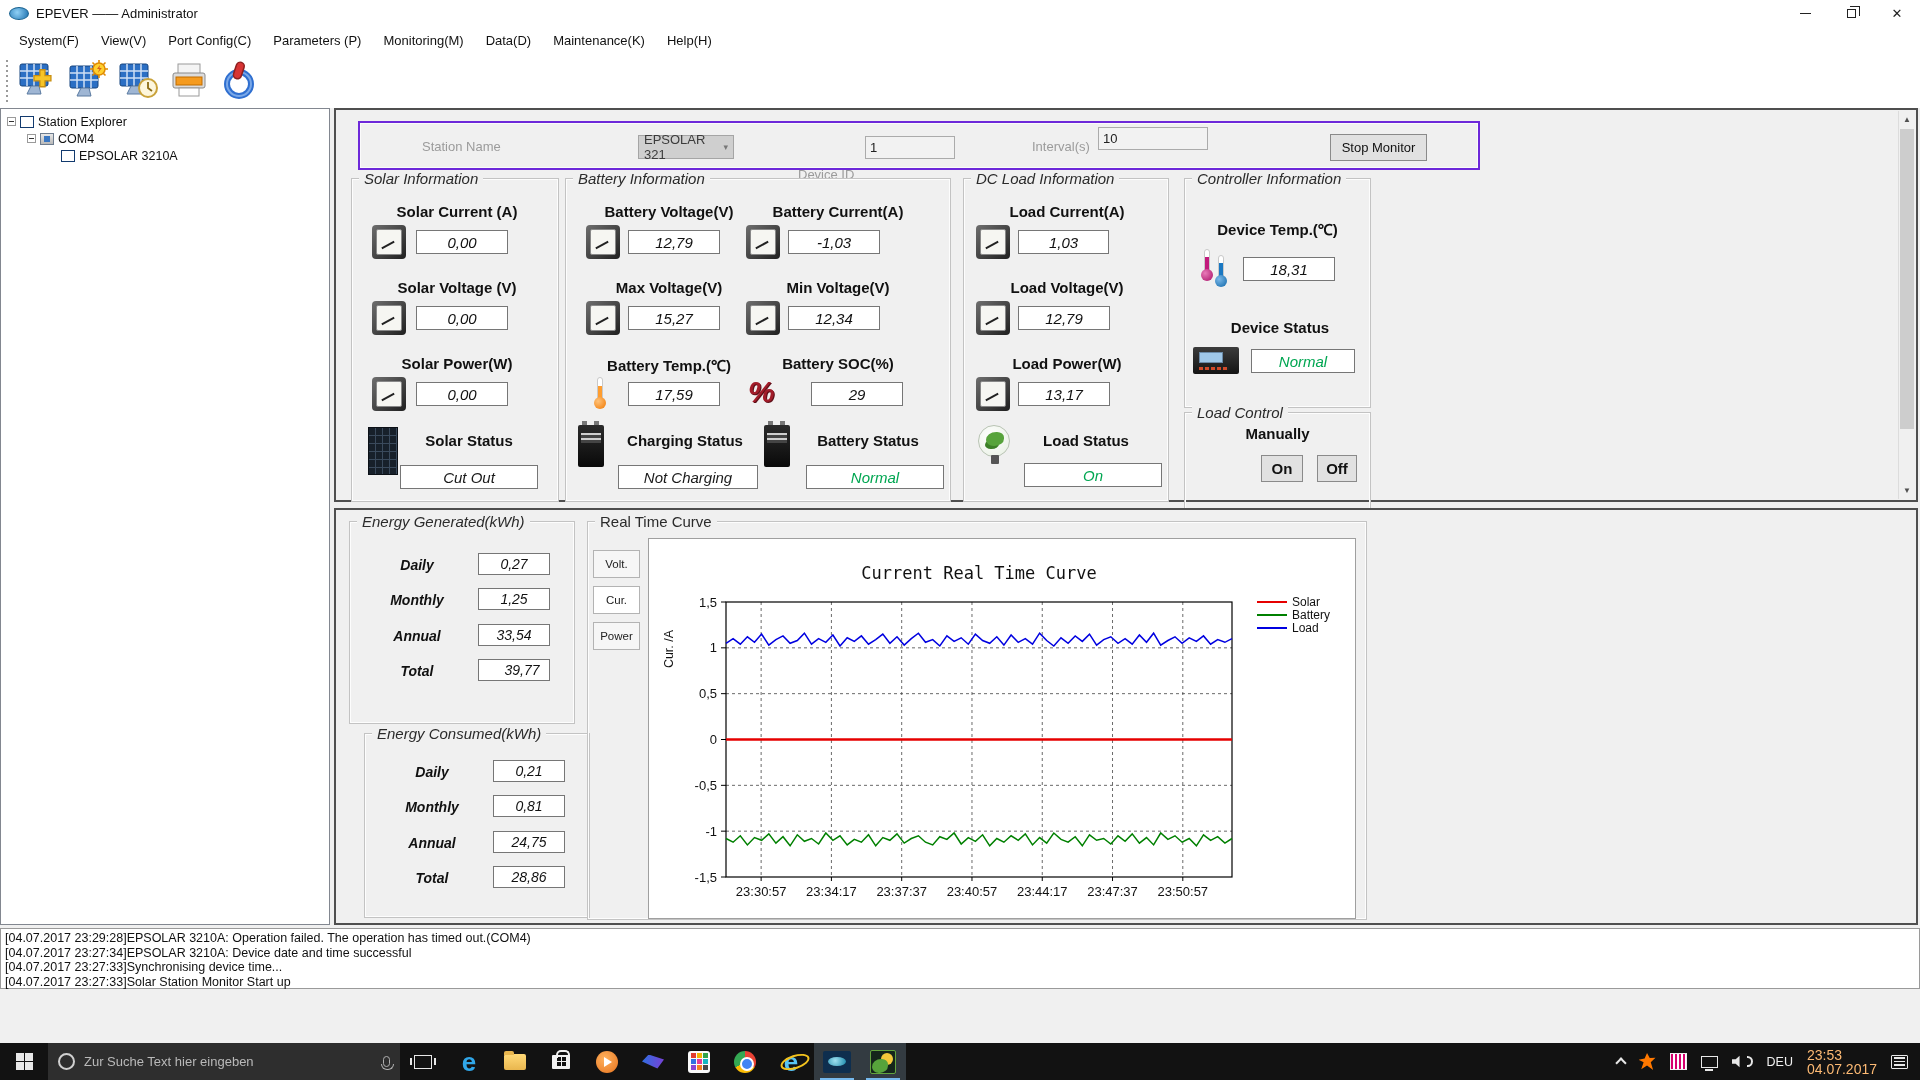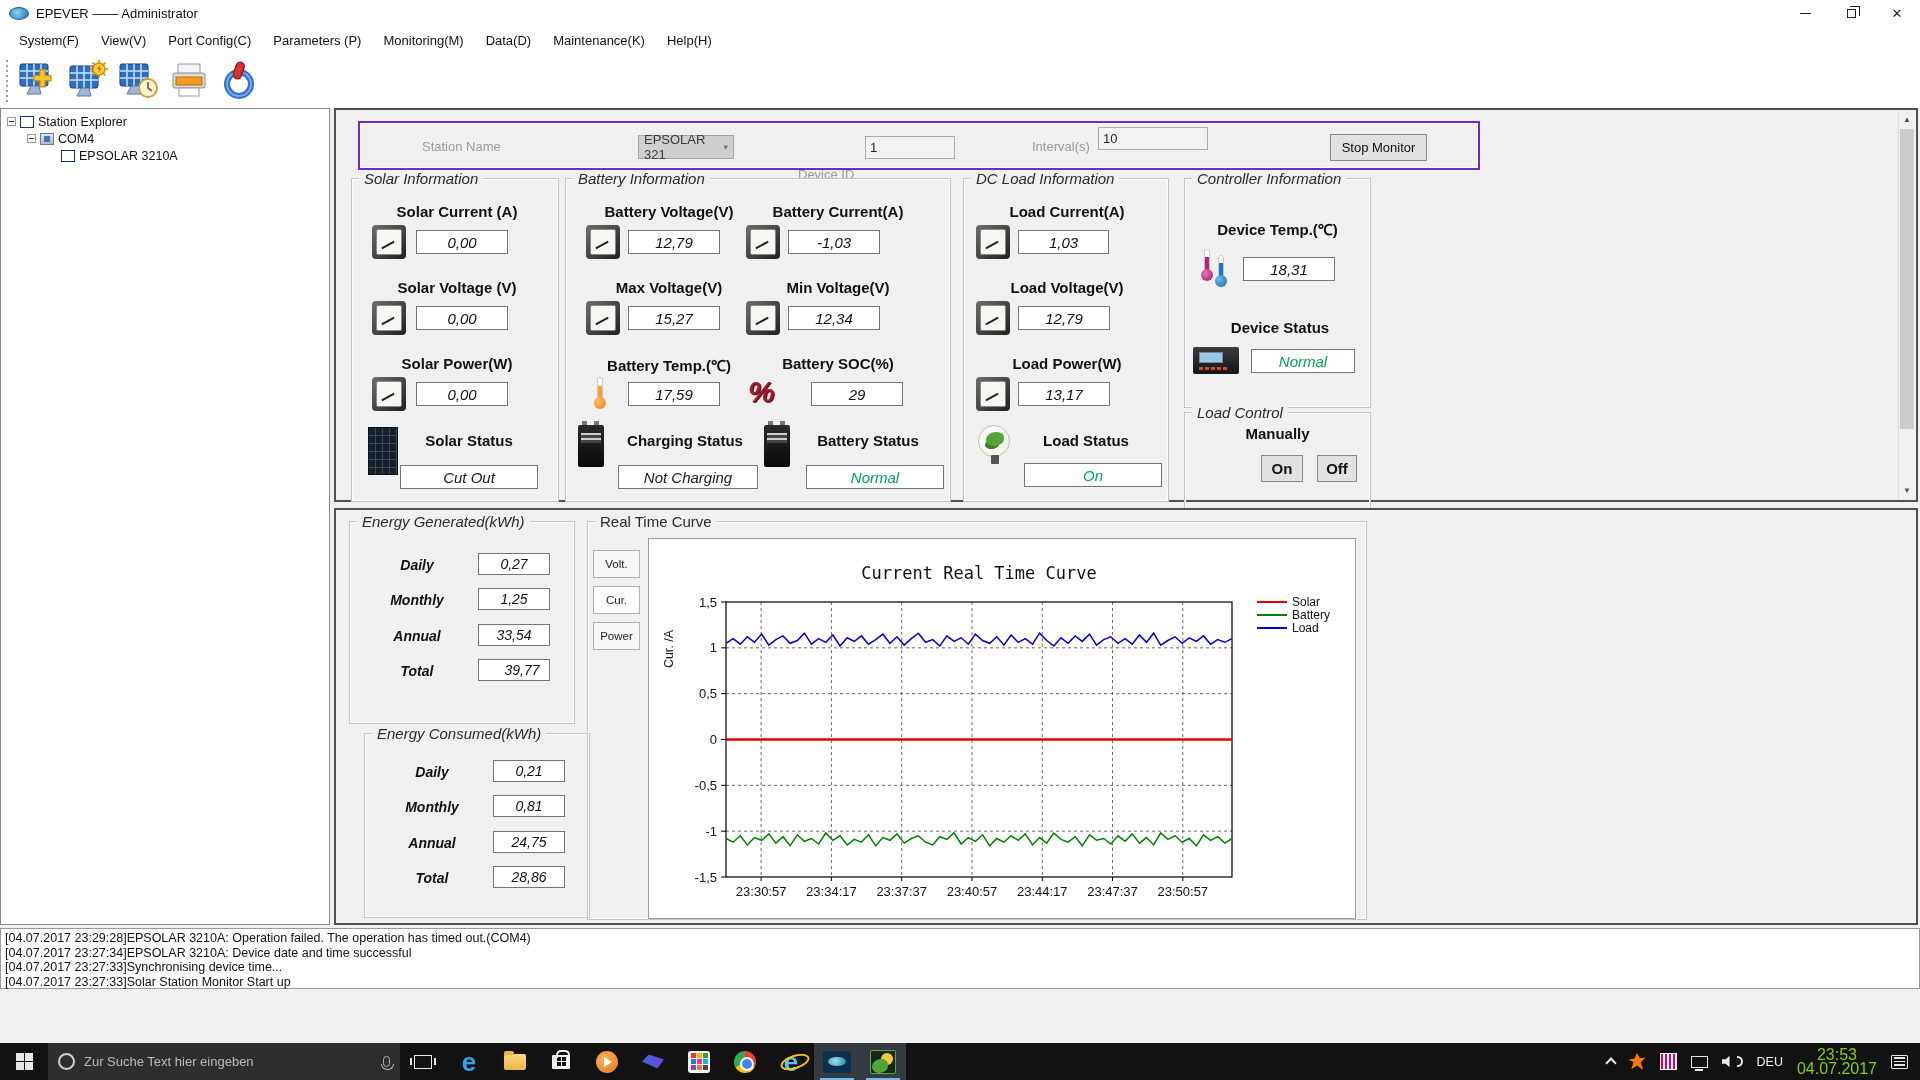--- a/index.html
+++ b/index.html
@@ -112,21 +112,21 @@
   .solar-tile::after{content:"";position:absolute;left:1px;bottom:0;width:16px;height:14px;background:#57a33b;border-radius:60% 40% 55% 45%;}
   .tray{margin-left:auto;display:flex;align-items:center;gap:14px;padding-right:12px;}
   .chev{width:8px;height:8px;border-left:2px solid #e8e8e8;border-top:2px solid #e8e8e8;transform:rotate(45deg);margin-top:3px;}
   .avast{width:17px;height:17px;background:#ff7800;clip-path:polygon(50% 0,66% 30%,100% 28%,72% 55%,86% 100%,50% 74%,16% 96%,30% 55%,0 40%,36% 32%);}
   .stripes{width:17px;height:17px;background:repeating-linear-gradient(90deg,#d6006e 0 2px,#fff 2px 4px);border:1px solid #eee;}
   .net-ico{width:17px;height:12px;border:1.5px solid #e8e8e8;position:relative;}
   .net-ico::after{content:"";position:absolute;left:3px;bottom:-4px;width:8px;height:2px;background:#e8e8e8;}
   .spk{width:13px;height:13px;background:#e8e8e8;clip-path:polygon(0 32%,32% 32%,62% 5%,62% 95%,32% 68%,0 68%);position:relative;}
   .spk-wave{width:6px;height:11px;border:2px solid #e8e8e8;border-left:none;border-radius:0 9px 9px 0;margin-left:2px;}
   .lang{font-size:12.5px;color:#f0f0f0;}
-  .clock{font-size:16px;color:#84cc16;text-align:center;line-height:14px;}
+  .clock{font-size:14px;color:#fdba74;text-align:left;line-height:14px;}
   .action-ico{width:17px;height:14px;border:1.5px solid #e8e8e8;border-radius:1px;display:flex;flex-direction:column;justify-content:center;gap:2px;padding:0 2px;}
   .action-ico i{display:block;height:1.5px;background:#e8e8e8;}
 
   
   .vscroll{position:absolute;right:1px;top:1px;bottom:1px;width:17px;background:#f0f0f0;border-left:1px solid #dcdcdc;}
   .vs-arrow{position:absolute;left:0;width:16px;height:17px;display:flex;align-items:center;justify-content:center;font-size:8px;color:#505050;background:#f0f0f0;}
   .vs-thumb{position:absolute;left:1px;top:18px;width:14px;height:300px;background:#cdcdcd;}
 </style>
 </head>
 <body>

